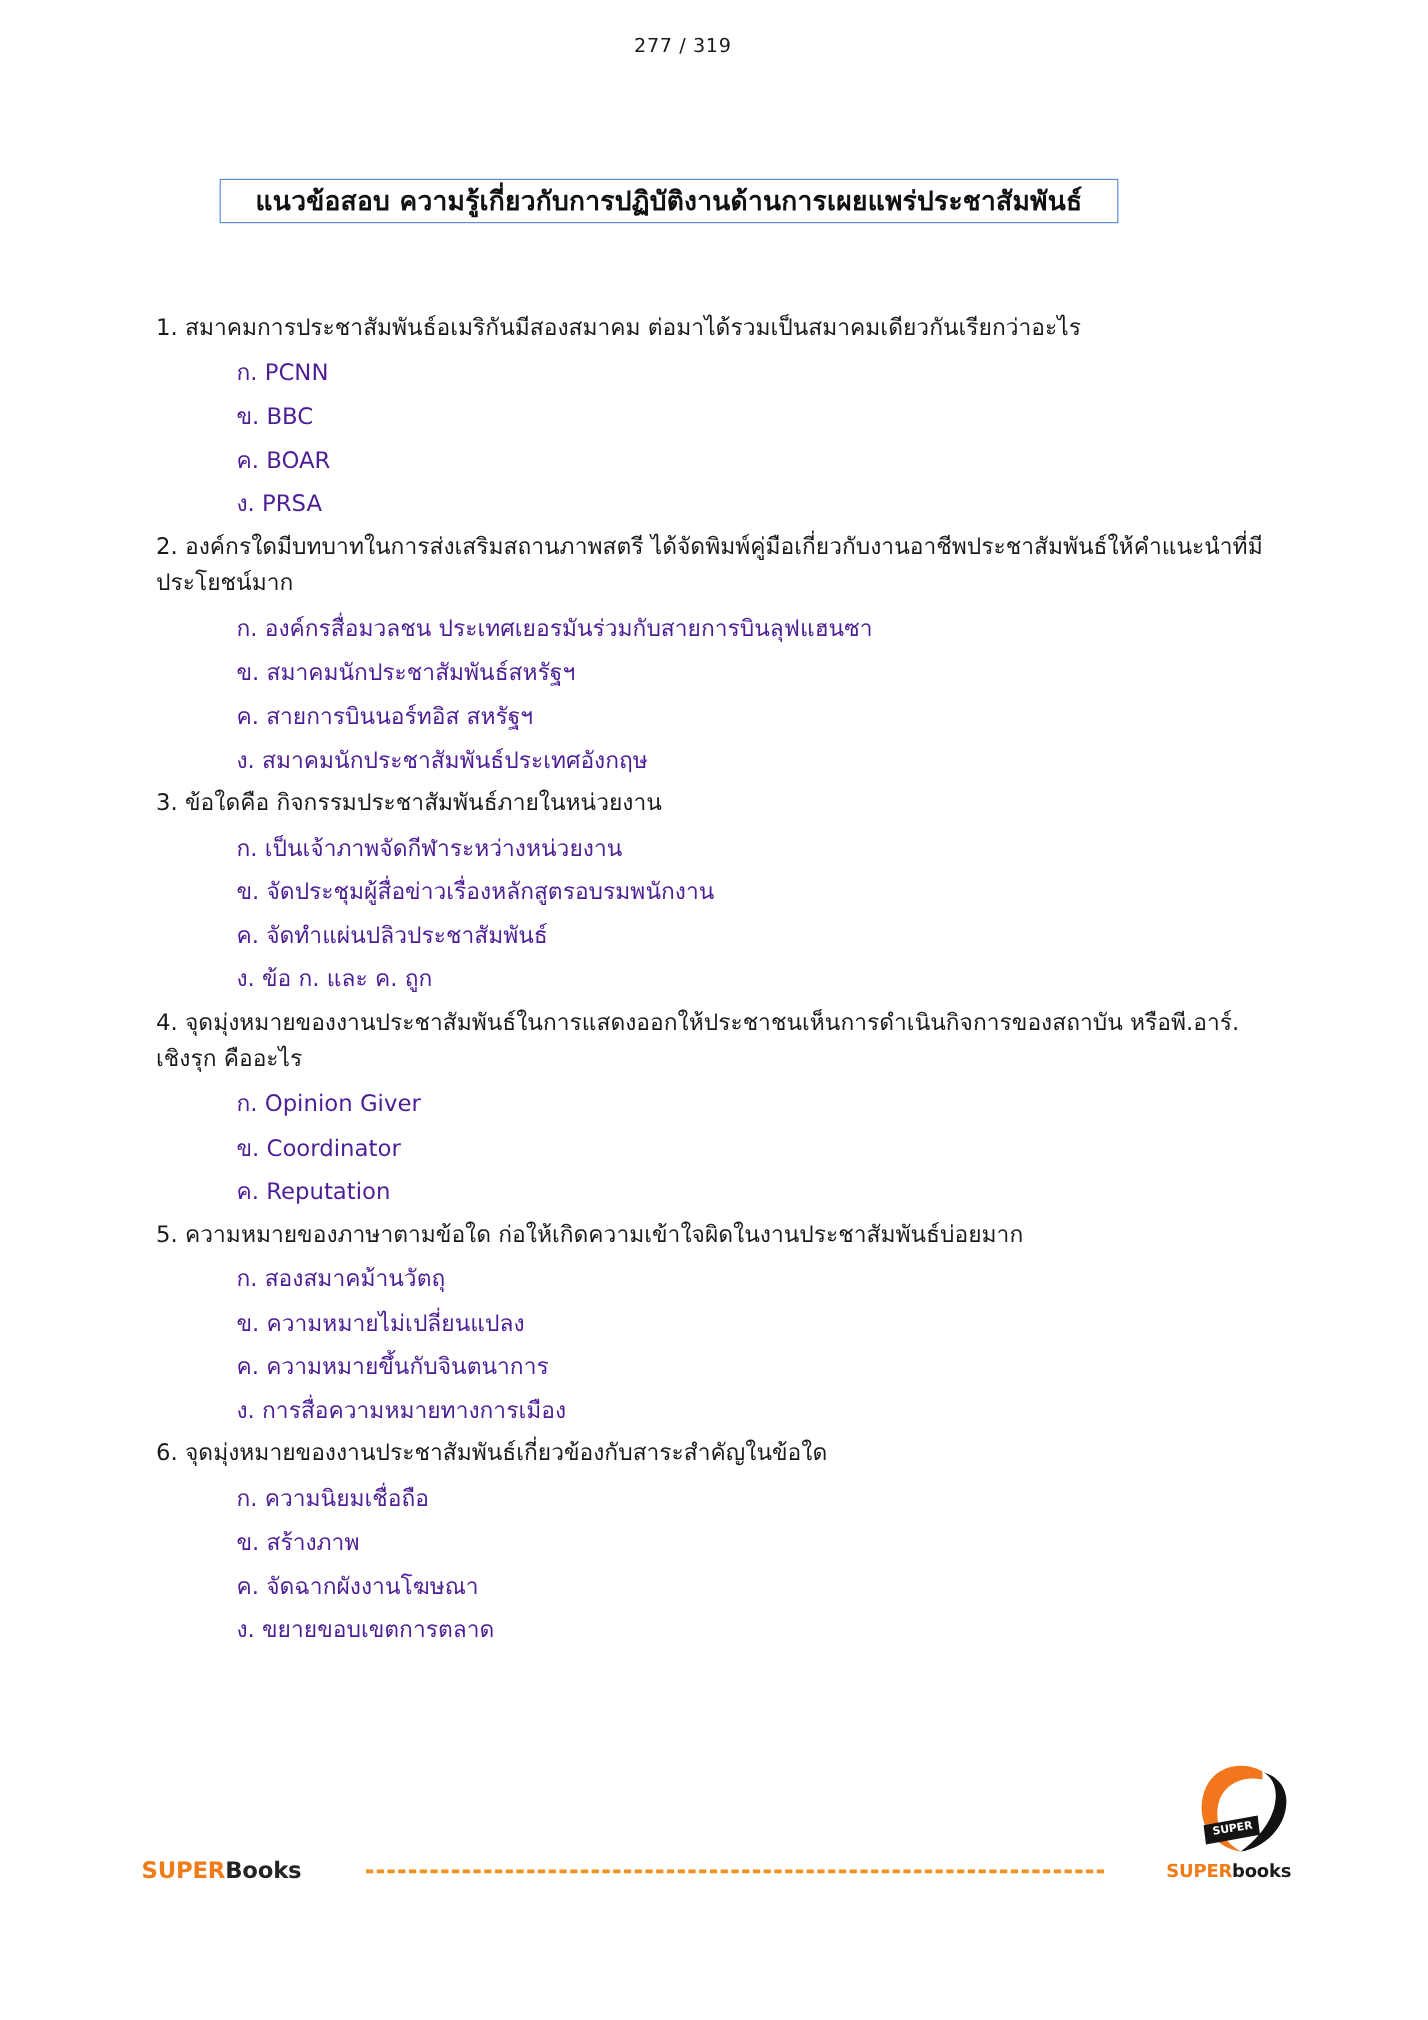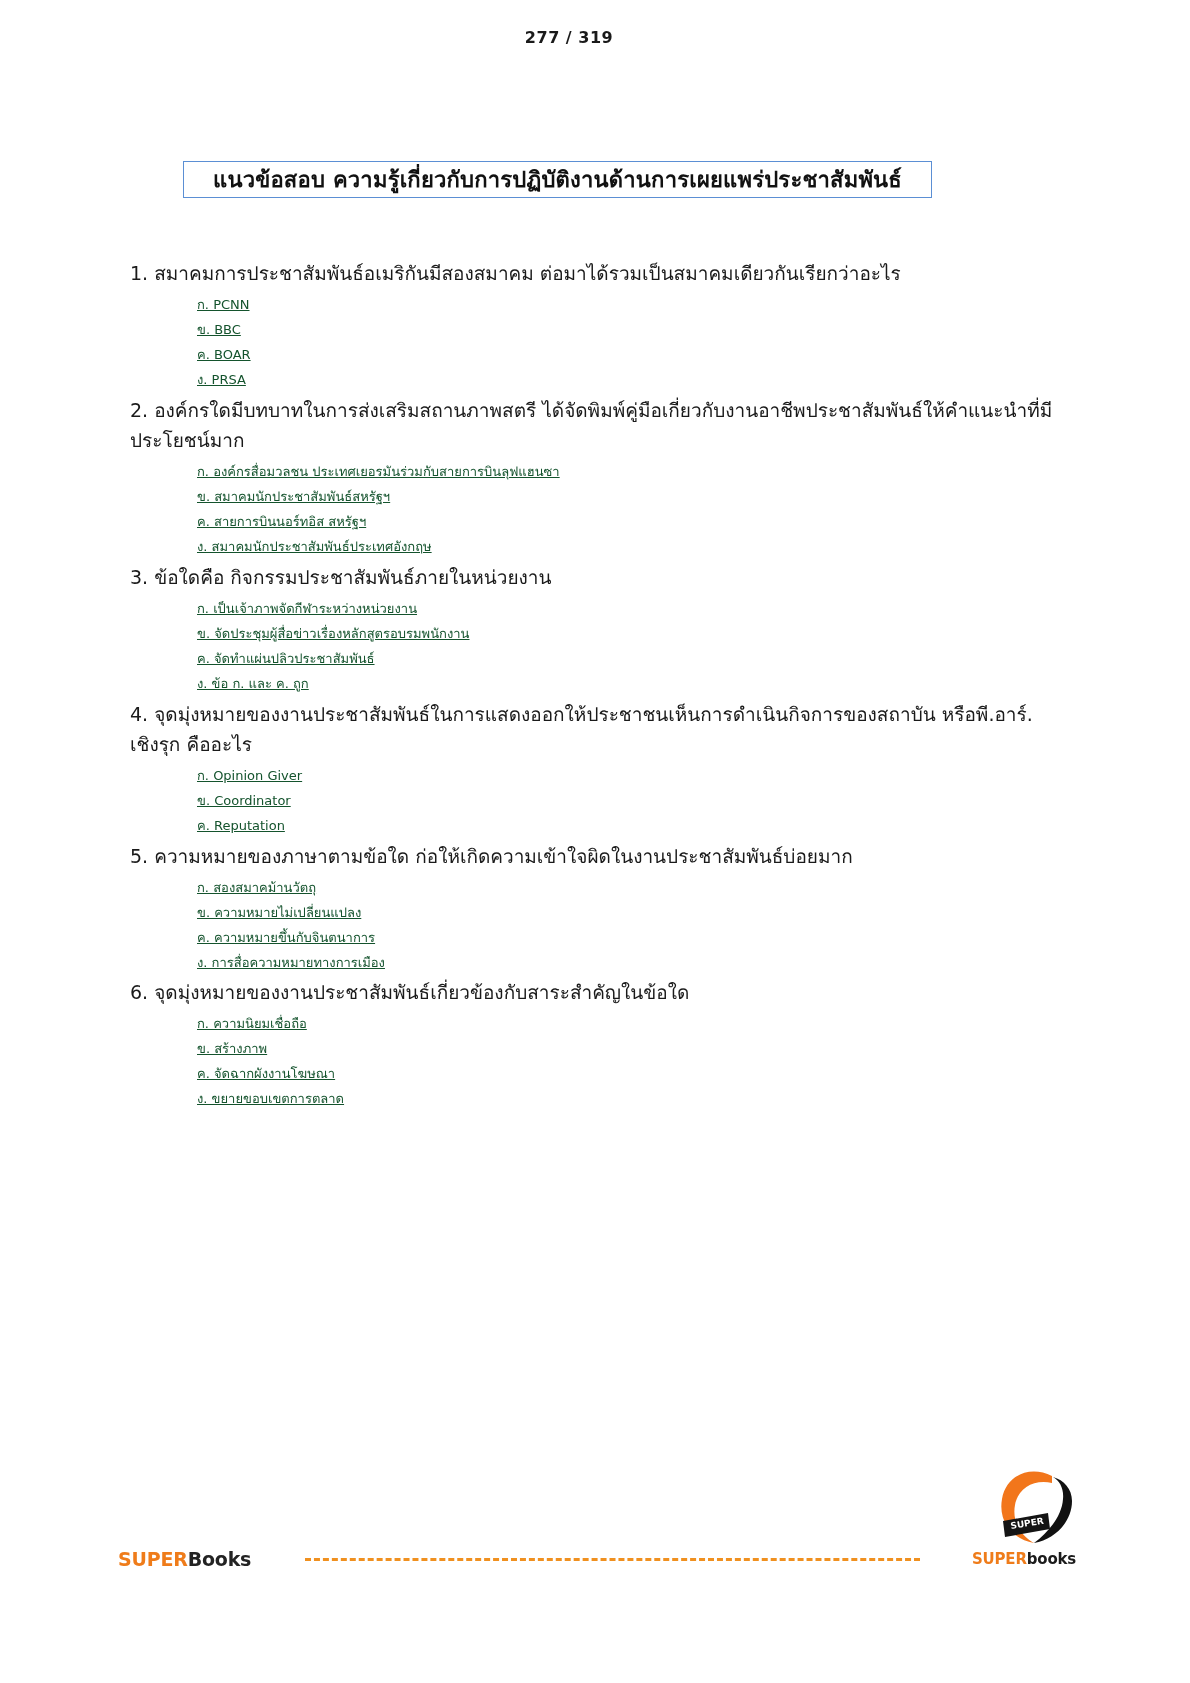--- a/index.html
+++ b/index.html
@@ -17,34 +17,34 @@
   }
 
   
   .page-indicator {
     position: absolute;
     top: 28px;
     left: 0;
     width: 1138px;
     text-align: center;
     font-size: 16px;
-    font-weight: 700;
+    font-weight: 400;
     color: #1a1a1a;
     letter-spacing: 0.5px;
   }
 
   
   .title-wrap {
     position: absolute;
     top: 136px;
     left: 172px;
     width: 760px;
     height: 62px;
     display: flex;
-    align-items: flex-end;
+    align-items: center;
   }
   .title-accent-bar {
     width: 6px;
     background: #5b8fd4;
     margin-right: 5px;
     flex: none;
   }
   .title-box {
     flex: 1;
     border: 1.5px solid #5b8fd4;
@@ -75,26 +75,25 @@
     line-height: 1.62;
     color: #1a1a1a;
     margin: 0 0 4px 0;
   }
   .choices {
     margin: 0;
     padding: 0;
     list-style: none;
   }
   .choice {
-    font-size: 13px;
+    font-size: 19px;
     line-height: 1.92;
-    color: #14532d;
+    color: #4c1d95;
     padding-left: 67px;
     white-space: nowrap;
-    text-decoration: underline;
   }
 
   
   .footer {
     position: absolute;
     left: 118px;
     bottom: 113px;
     width: 958px;
     display: flex;
     align-items: center;

